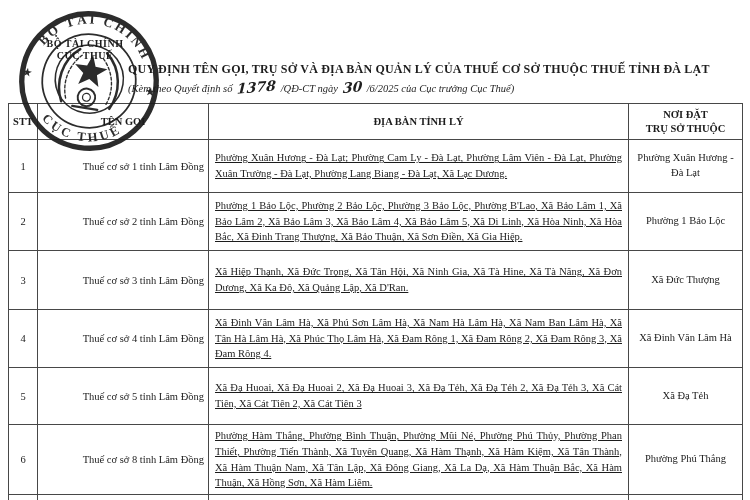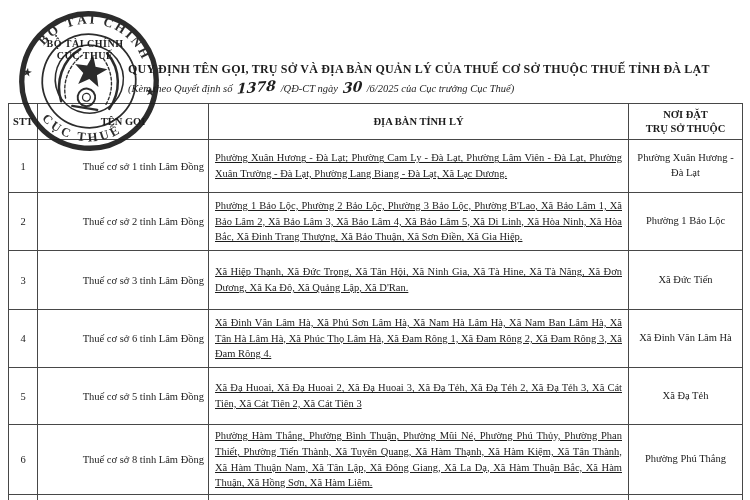--- a/index.html
+++ b/index.html
@@ -176,25 +176,25 @@
       <tr>
     <td class="cell-stt">2</td>
     <td class="cell-ten">Thuế cơ sở 2 tỉnh Lâm Đồng</td>
     <td class="cell-dia">Phường 1 Bảo Lộc, Phường 2 Bảo Lộc, Phường 3 Bảo Lộc, Phường B'Lao, Xã Bảo Lâm 1,  Xã Bảo Lâm 2,  Xã Bảo Lâm 3,  Xã Bảo Lâm 4,  Xã Bảo Lâm 5, Xã Di Linh, Xã Hòa Ninh, Xã Hòa Bắc, Xã Đinh Trang Thượng, Xã Bảo Thuận, Xã Sơn Điền, Xã Gia Hiệp.</td>
     <td class="cell-noi">Phường 1 Bảo Lộc</td>
   </tr>
       <tr>
     <td class="cell-stt">3</td>
     <td class="cell-ten">Thuế cơ sở 3 tỉnh Lâm Đồng</td>
     <td class="cell-dia">Xã Hiệp Thạnh, Xã Đức Trọng, Xã Tân Hội, Xã Ninh Gia, Xã Tà Hine, Xã Tà Năng, Xã Đơn Dương, Xã Ka Đô, Xã Quảng Lập, Xã D'Ran.</td>
-    <td class="cell-noi">Xã Đức Tiến</td>
+    <td class="cell-noi">Xã Đức Thượng</td>
   </tr>
       <tr>
     <td class="cell-stt">4</td>
-    <td class="cell-ten">Thuế cơ sở 6 tỉnh Lâm Đồng</td>
+    <td class="cell-ten">Thuế cơ sở 4 tỉnh Lâm Đồng</td>
     <td class="cell-dia">Xã Đinh Văn Lâm Hà, Xã Phú Sơn Lâm Hà, Xã Nam Hà Lâm Hà, Xã Nam Ban Lâm Hà, Xã Tân Hà Lâm Hà, Xã Phúc Thọ Lâm Hà, Xã Đam Rông 1, Xã Đam Rông 2, Xã Đam Rông 3, Xã Đam Rông 4.</td>
     <td class="cell-noi">Xã Đinh Văn Lâm Hà</td>
   </tr>
       <tr>
     <td class="cell-stt">5</td>
     <td class="cell-ten">Thuế cơ sở 5 tỉnh Lâm Đồng</td>
     <td class="cell-dia">Xã Đạ Huoai, Xã Đạ Huoai 2, Xã Đạ Huoai 3, Xã Đạ Tẻh, Xã Đạ Tẻh 2, Xã Đạ Tẻh 3, Xã Cát Tiên, Xã Cát Tiên 2, Xã Cát Tiên 3</td>
     <td class="cell-noi">Xã Đạ Tẻh</td>
   </tr>
       <tr>

